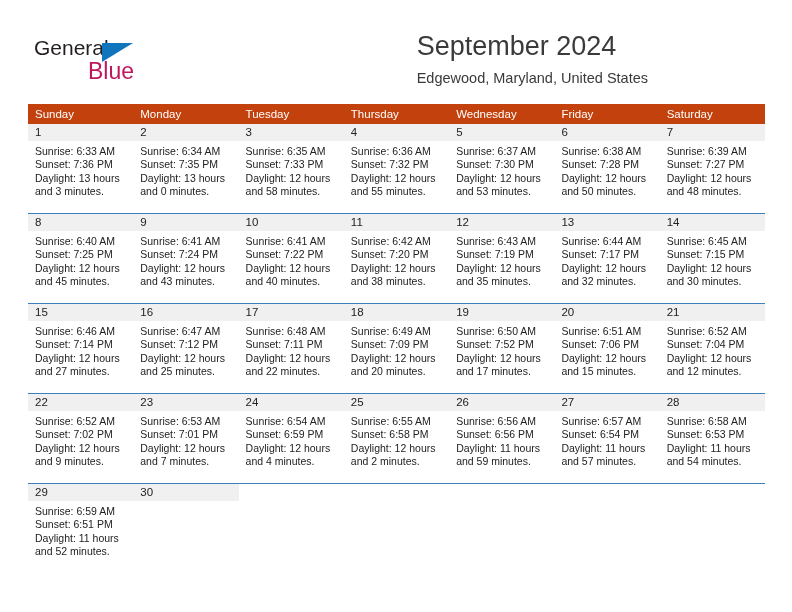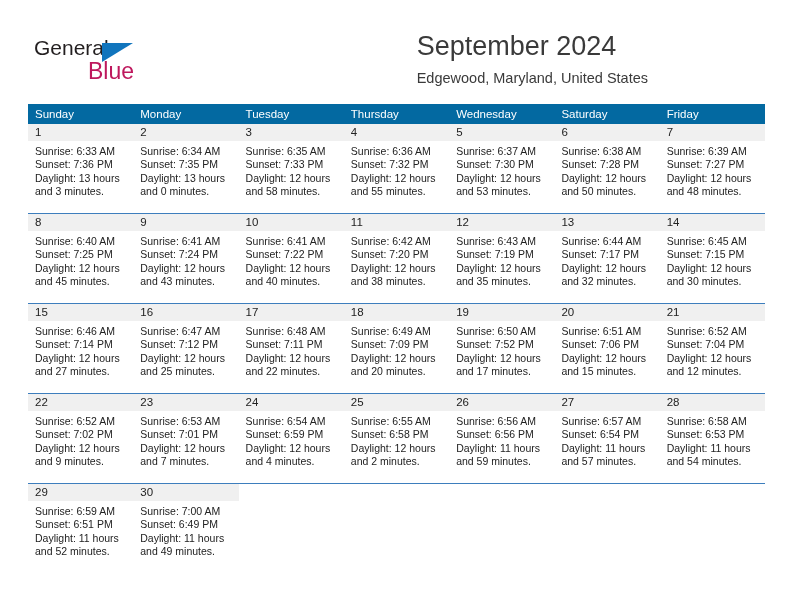--- a/index.html
+++ b/index.html
@@ -86,21 +86,21 @@
   
   .calendar {
     position: absolute;
     left: 28px;
     top: 104px;
     width: 737px;
   }
   .weekday-row {
     display: flex;
     width: 100%;
-    background: #0369a1;
+    background: #c2410c;
     height: 20px;
   }
   .weekday {
     flex: 1 1 0;
     box-sizing: border-box;
     padding-left: 7px;
     font-size: 11.5px;
     color: #ffffff;
     line-height: 20px;
     white-space: nowrap;
@@ -169,22 +169,22 @@
   </div>
 
   <div class="calendar">
 
     <div class="weekday-row">
       <div class="weekday">Sunday</div>
       <div class="weekday">Monday</div>
       <div class="weekday">Tuesday</div>
       <div class="weekday">Thursday</div>
       <div class="weekday">Wednesday</div>
+      <div class="weekday">Friday</div>
       <div class="weekday">Saturday</div>
-      <div class="weekday">Friday</div>
     </div>
 
     <div class="week-row first">
       <div class="day-cell">
         <div class="day-num-band">1</div>
         <div class="day-info">
           <div>Sunrise: 6:33 AM</div>
           <div>Sunset: 7:36 PM</div>
           <div class="daylight-line">Daylight: 13 hours and 3 minutes.</div>
         </div>
@@ -420,25 +420,20 @@
       <div class="day-cell">
         <div class="day-num-band">29</div>
         <div class="day-info">
           <div>Sunrise: 6:59 AM</div>
           <div>Sunset: 6:51 PM</div>
           <div class="daylight-line">Daylight: 11 hours and 52 minutes.</div>
         </div>
       </div>
       <div class="day-cell">
         <div class="day-num-band">30</div>
-        <div class="day-info">
-          <div>Sunrise: 7:00 AM</div>
-          <div>Sunset: 6:49 PM</div>
-          <div class="daylight-line">Daylight: 11 hours and 49 minutes.</div>
-        </div>
       </div>
       <div class="day-cell empty">
         <div class="day-num-band"></div>
       </div>
       <div class="day-cell empty">
         <div class="day-num-band"></div>
       </div>
       <div class="day-cell empty">
         <div class="day-num-band"></div>
       </div>

